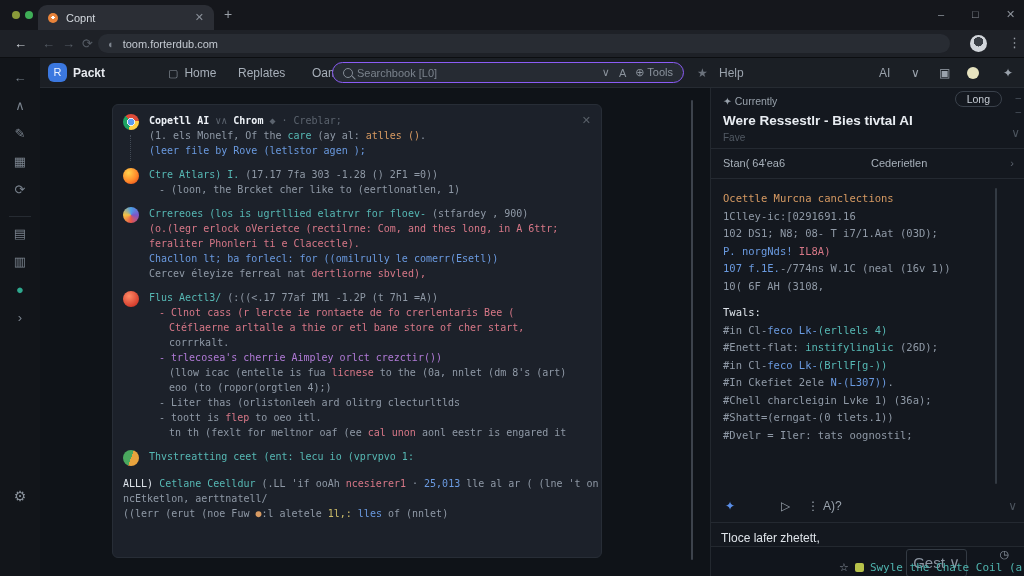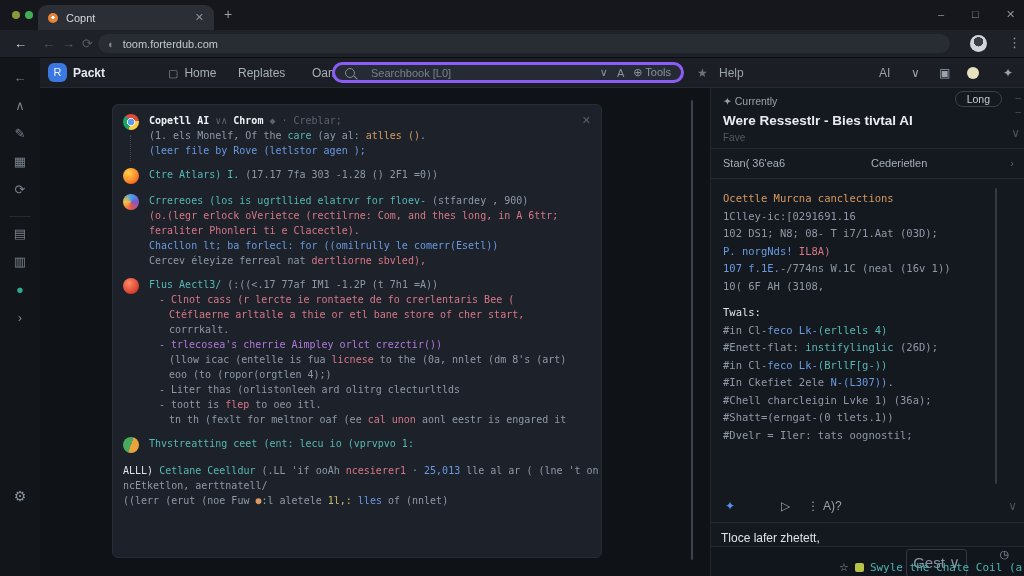--- a/index.html
+++ b/index.html
@@ -35,22 +35,22 @@
   .rail-ic.teal{color:#2ea88e;}
   .rail-div{position:absolute;left:9px;width:22px;height:1px;background:#262b32;}
 
   
   #topnav{position:absolute;left:40px;top:58px;width:984px;height:30px;background:#1b1f25;border-bottom:1px solid #262b32;box-sizing:border-box;}
   #brandlogo{position:absolute;left:8px;top:5px;width:19px;height:19px;border-radius:6px;background:#3b78e0;color:#eaf1ff;
     font-size:11px;text-align:center;line-height:19px;}
   #brandname{position:absolute;left:33px;top:8px;color:#e6e9ee;font-weight:bold;font-size:12px;}
   .nav-item{position:absolute;top:8px;color:#a7afb9;font-size:12px;display:flex;gap:6px;align-items:center;}
   .nav-ic{font-size:11px;color:#8b939d;}
-  #searchpill{position:absolute;left:292px;top:4px;width:352px;height:21px;border-radius:11px;background:#262b33;border:3px solid #8b5cf6;
-    box-sizing:border-box;display:flex;align-items:center;padding:0 10px;gap:16px;}
+  #searchpill{position:absolute;left:292px;top:4px;width:352px;height:21px;border-radius:11px;background:#262b33;border:1px solid #8b5cf6;
+    box-sizing:border-box;display:flex;align-items:center;padding:0 10px;gap:4px;}
   .mag{width:8px;height:8px;border:1.4px solid #848c96;border-radius:50%;position:relative;flex:none;}
   .mag::after{content:"";position:absolute;left:7px;top:8px;width:5px;height:1.4px;background:#848c96;transform:rotate(45deg);}
   #searchpill .ph{color:#7a828c;font-size:11px;flex:1;}
   #searchpill .sr{color:#8b939d;font-size:11px;display:flex;gap:9px;align-items:center;}
   #nav-right{position:absolute;right:0;top:0;height:30px;width:345px;}
   .nr{position:absolute;top:8px;color:#9aa2ac;font-size:12px;}
   #nav-avatar{position:absolute;left:288px;top:9px;width:12px;height:12px;border-radius:50%;background:#e7e3c0;}
 
   
   #main{position:absolute;left:40px;top:88px;width:670px;height:488px;background:#0f1318;}
@@ -197,20 +197,21 @@
             <div class="mbody">
               <div class="mhead"><span class="c-wb">Copetll AI</span><span class="c-f"> ∨∧ </span><span class="c-wb">Chrom</span><span class="c-f"> ◆</span><span class="c-f">   · Creblar;</span></div>
               <div class="mline ind0"><span class="c-g">(1. els Monelf, Of the </span><span class="c-t">care</span><span class="c-g"> (ay al: </span><span class="c-o">atlles ()</span><span class="c-g">.</span></div>
               <div class="mline ind0"><span class="c-b">(leer file by Rove (letlstor agen );</span></div>
             </div>
           </div>
           <div class="msg">
             <div class="av av-firefox"></div>
             <div class="mbody">
               <div class="mhead"><span class="c-t">Ctre Atlars) I. </span><span class="c-g">(17.17 7fa 303 -1.28 () 2F1 =0))</span></div>
+              <div class="mline ind1"><span class="c-g">- (loon, the Brcket cher like to (eertlonatlen, 1)</span></div>
             </div>
           </div>
           <div class="msg">
             <div class="av av-swirl"></div>
             <div class="mbody">
               <div class="mhead"><span class="c-t">Crrereoes (los is ugrtllied elatrvr for floev- </span><span class="c-g">(stfardey , 900)</span></div>
               <div class="mline ind0"><span class="c-p">(o.(legr erlock oVerietce (rectilrne: Com, and thes long, in A 6ttr;</span></div>
               <div class="mline ind0"><span class="c-p">feraliter Phonleri ti e Clacectle).</span></div>
               <div class="mline ind0"><span class="c-b">Chacllon lt; ba forlecl: for ((omilrully le comerr(Esetl))</span></div>
               <div class="mline ind0"><span class="c-g">Cercev éleyize ferreal nat </span><span class="c-p">dertliorne sbvled),</span></div>
@@ -249,21 +250,21 @@
 
   <div id="rightpanel">
     <span id="rp-currently">✦ Currently</span>
     <span id="rp-long">Long</span>
     <span id="rp-edge" style="top:4px">–</span>
     <span id="rp-edge" style="top:18px">–</span>
     <div id="rp-title">Were Ressestlr - Bies tivtal AI</div>
     <span id="rp-sub">Fave</span>
     <span class="nr" style="position:absolute;right:4px;top:38px;color:#4c545e">∨</span>
     <div class="rp-div" style="top:60px"></div>
-    <span id="rp-tab-l">Stan( 36'ea6</span>
+    <span id="rp-tab-l">Stan( 64'ea6</span>
     <span id="rp-tab-r">Cederietlen</span>
     <span id="rp-tab-ch">›</span>
     <div class="rp-div" style="top:90px"></div>
     <div id="rp-code">
       <div id="rp-code-lines">
           <div class="cl"><span class="c-o">Ocettle Murcna canclections</span></div>
           <div class="cl"><span class="c-g">1Clley-ic:[0291691.16</span></div>
           <div class="cl"><span class="c-g">102 DS1; N8; 08- T i7/1.Aat (03D);</span></div>
           <div class="cl"><span class="c-b">P. norgNds! </span><span class="c-p">IL8A)</span></div>
           <div class="cl"><span class="c-b">107 f.1E.</span><span class="c-g">-/774ns W.1C (neal (16v 1))</span></div>

